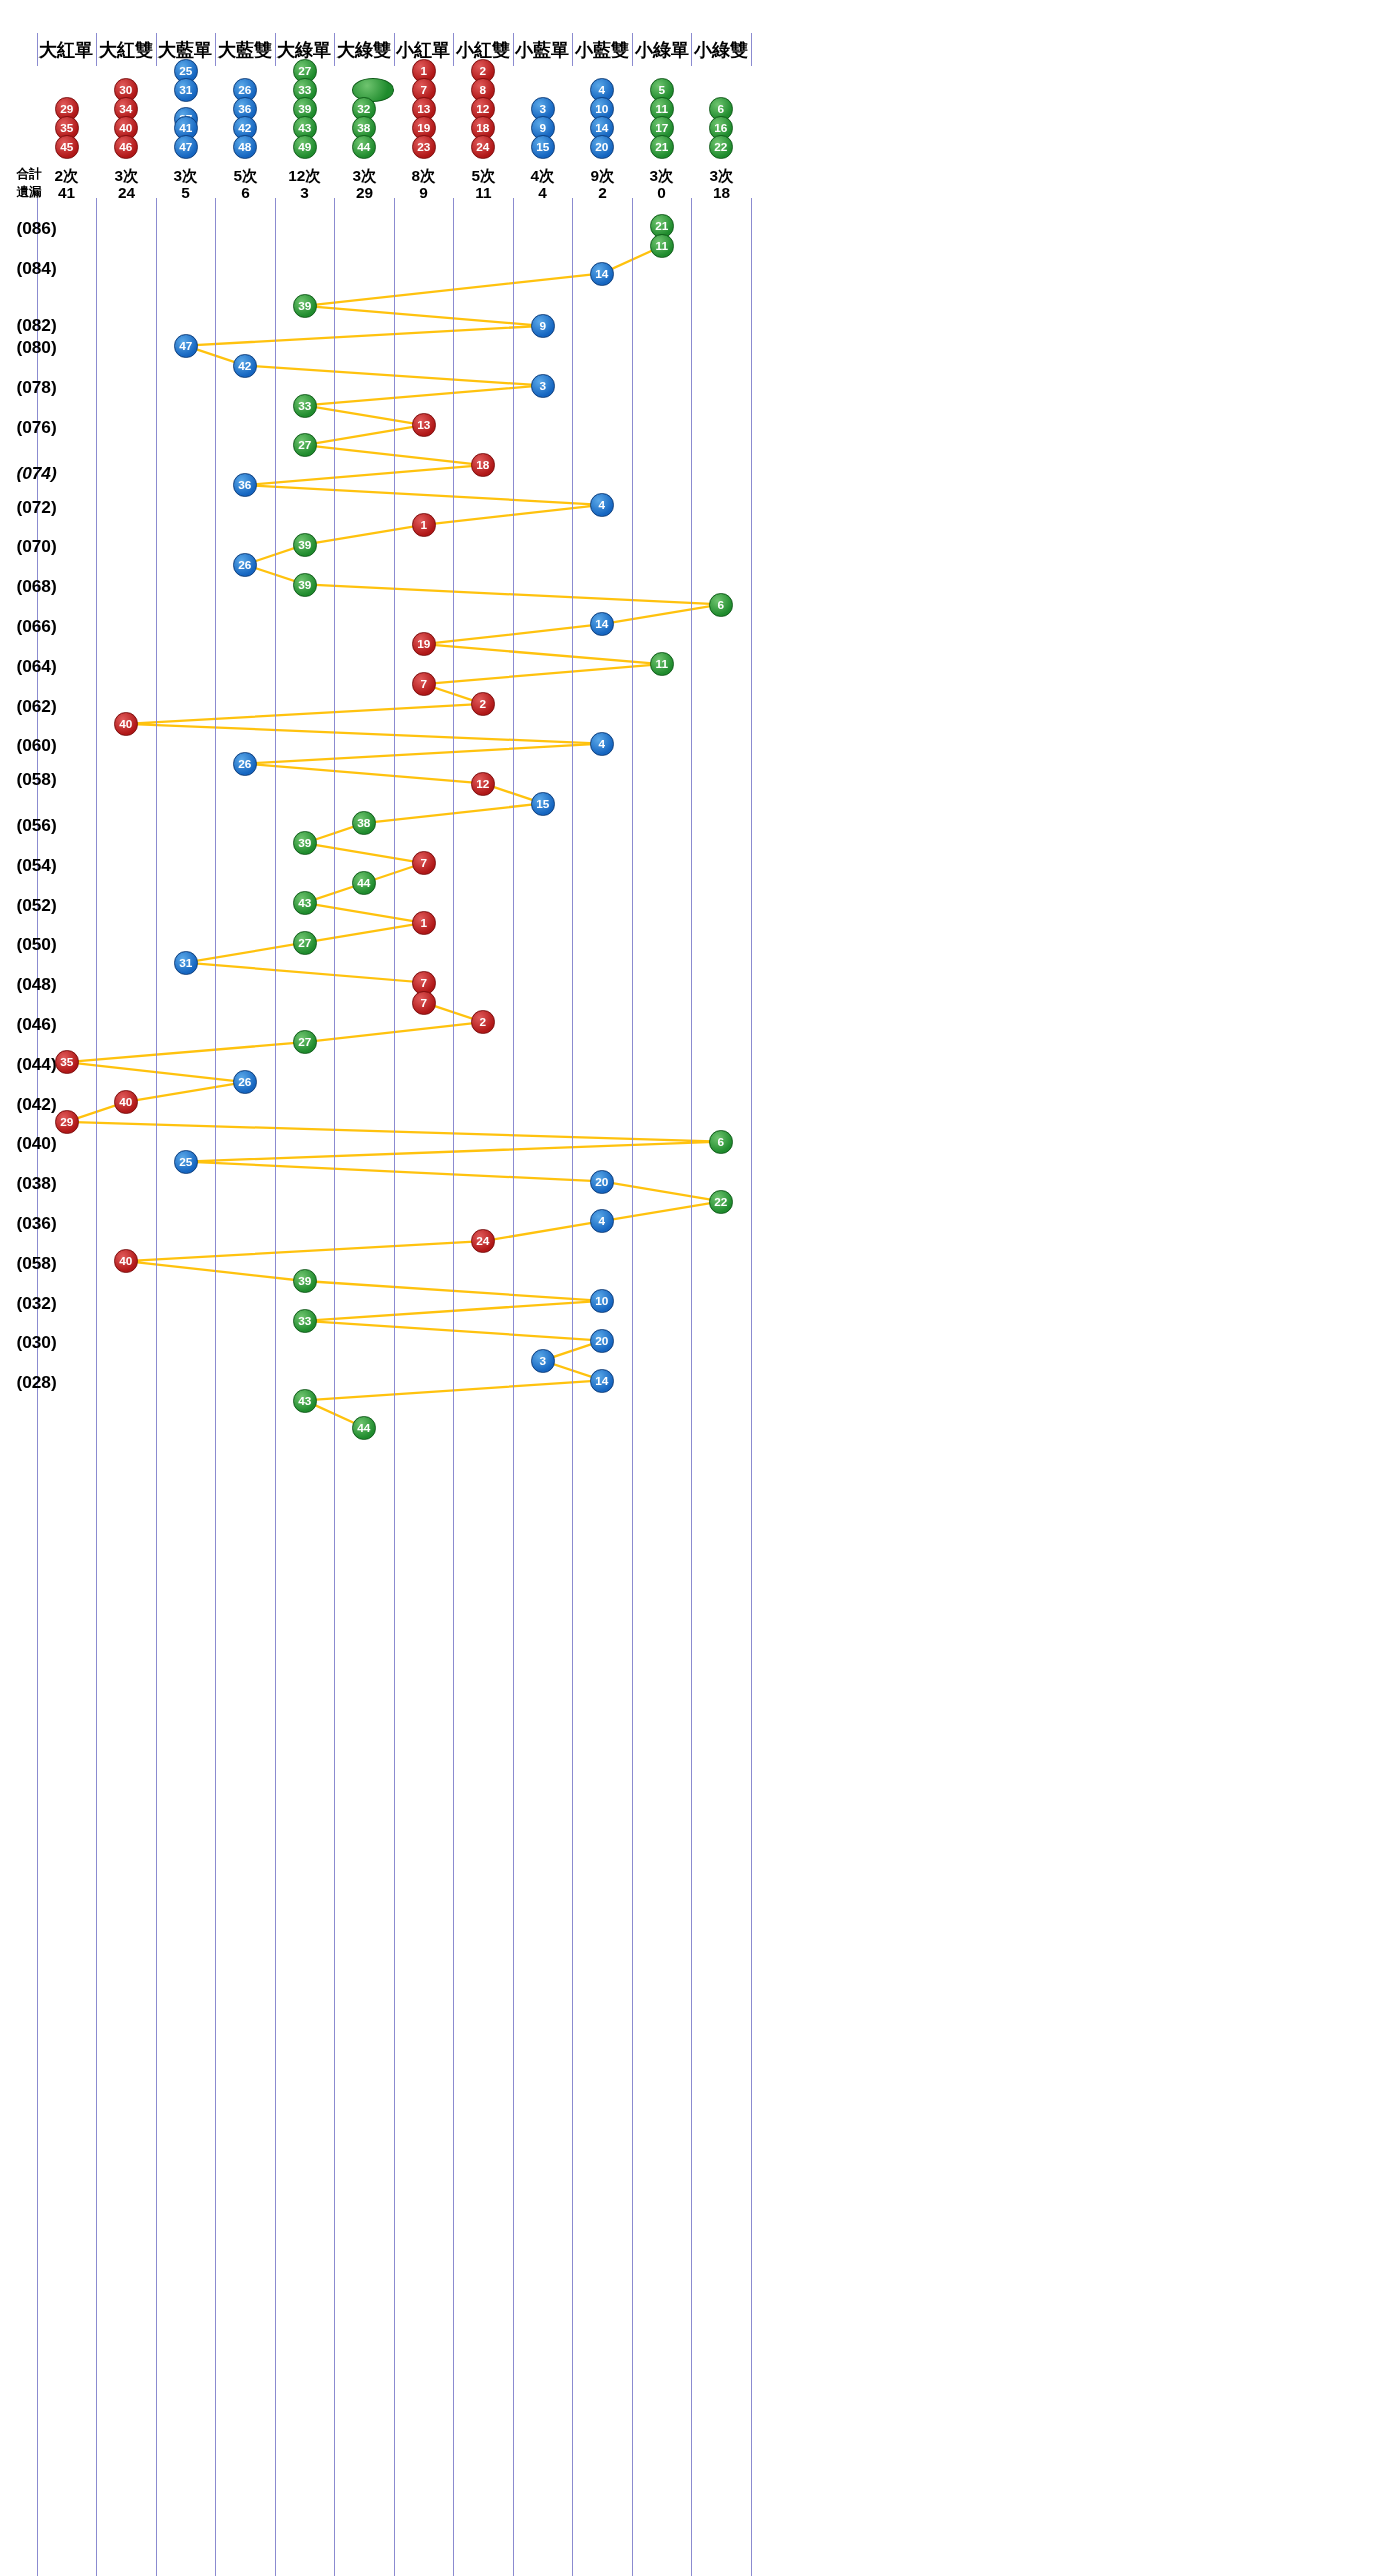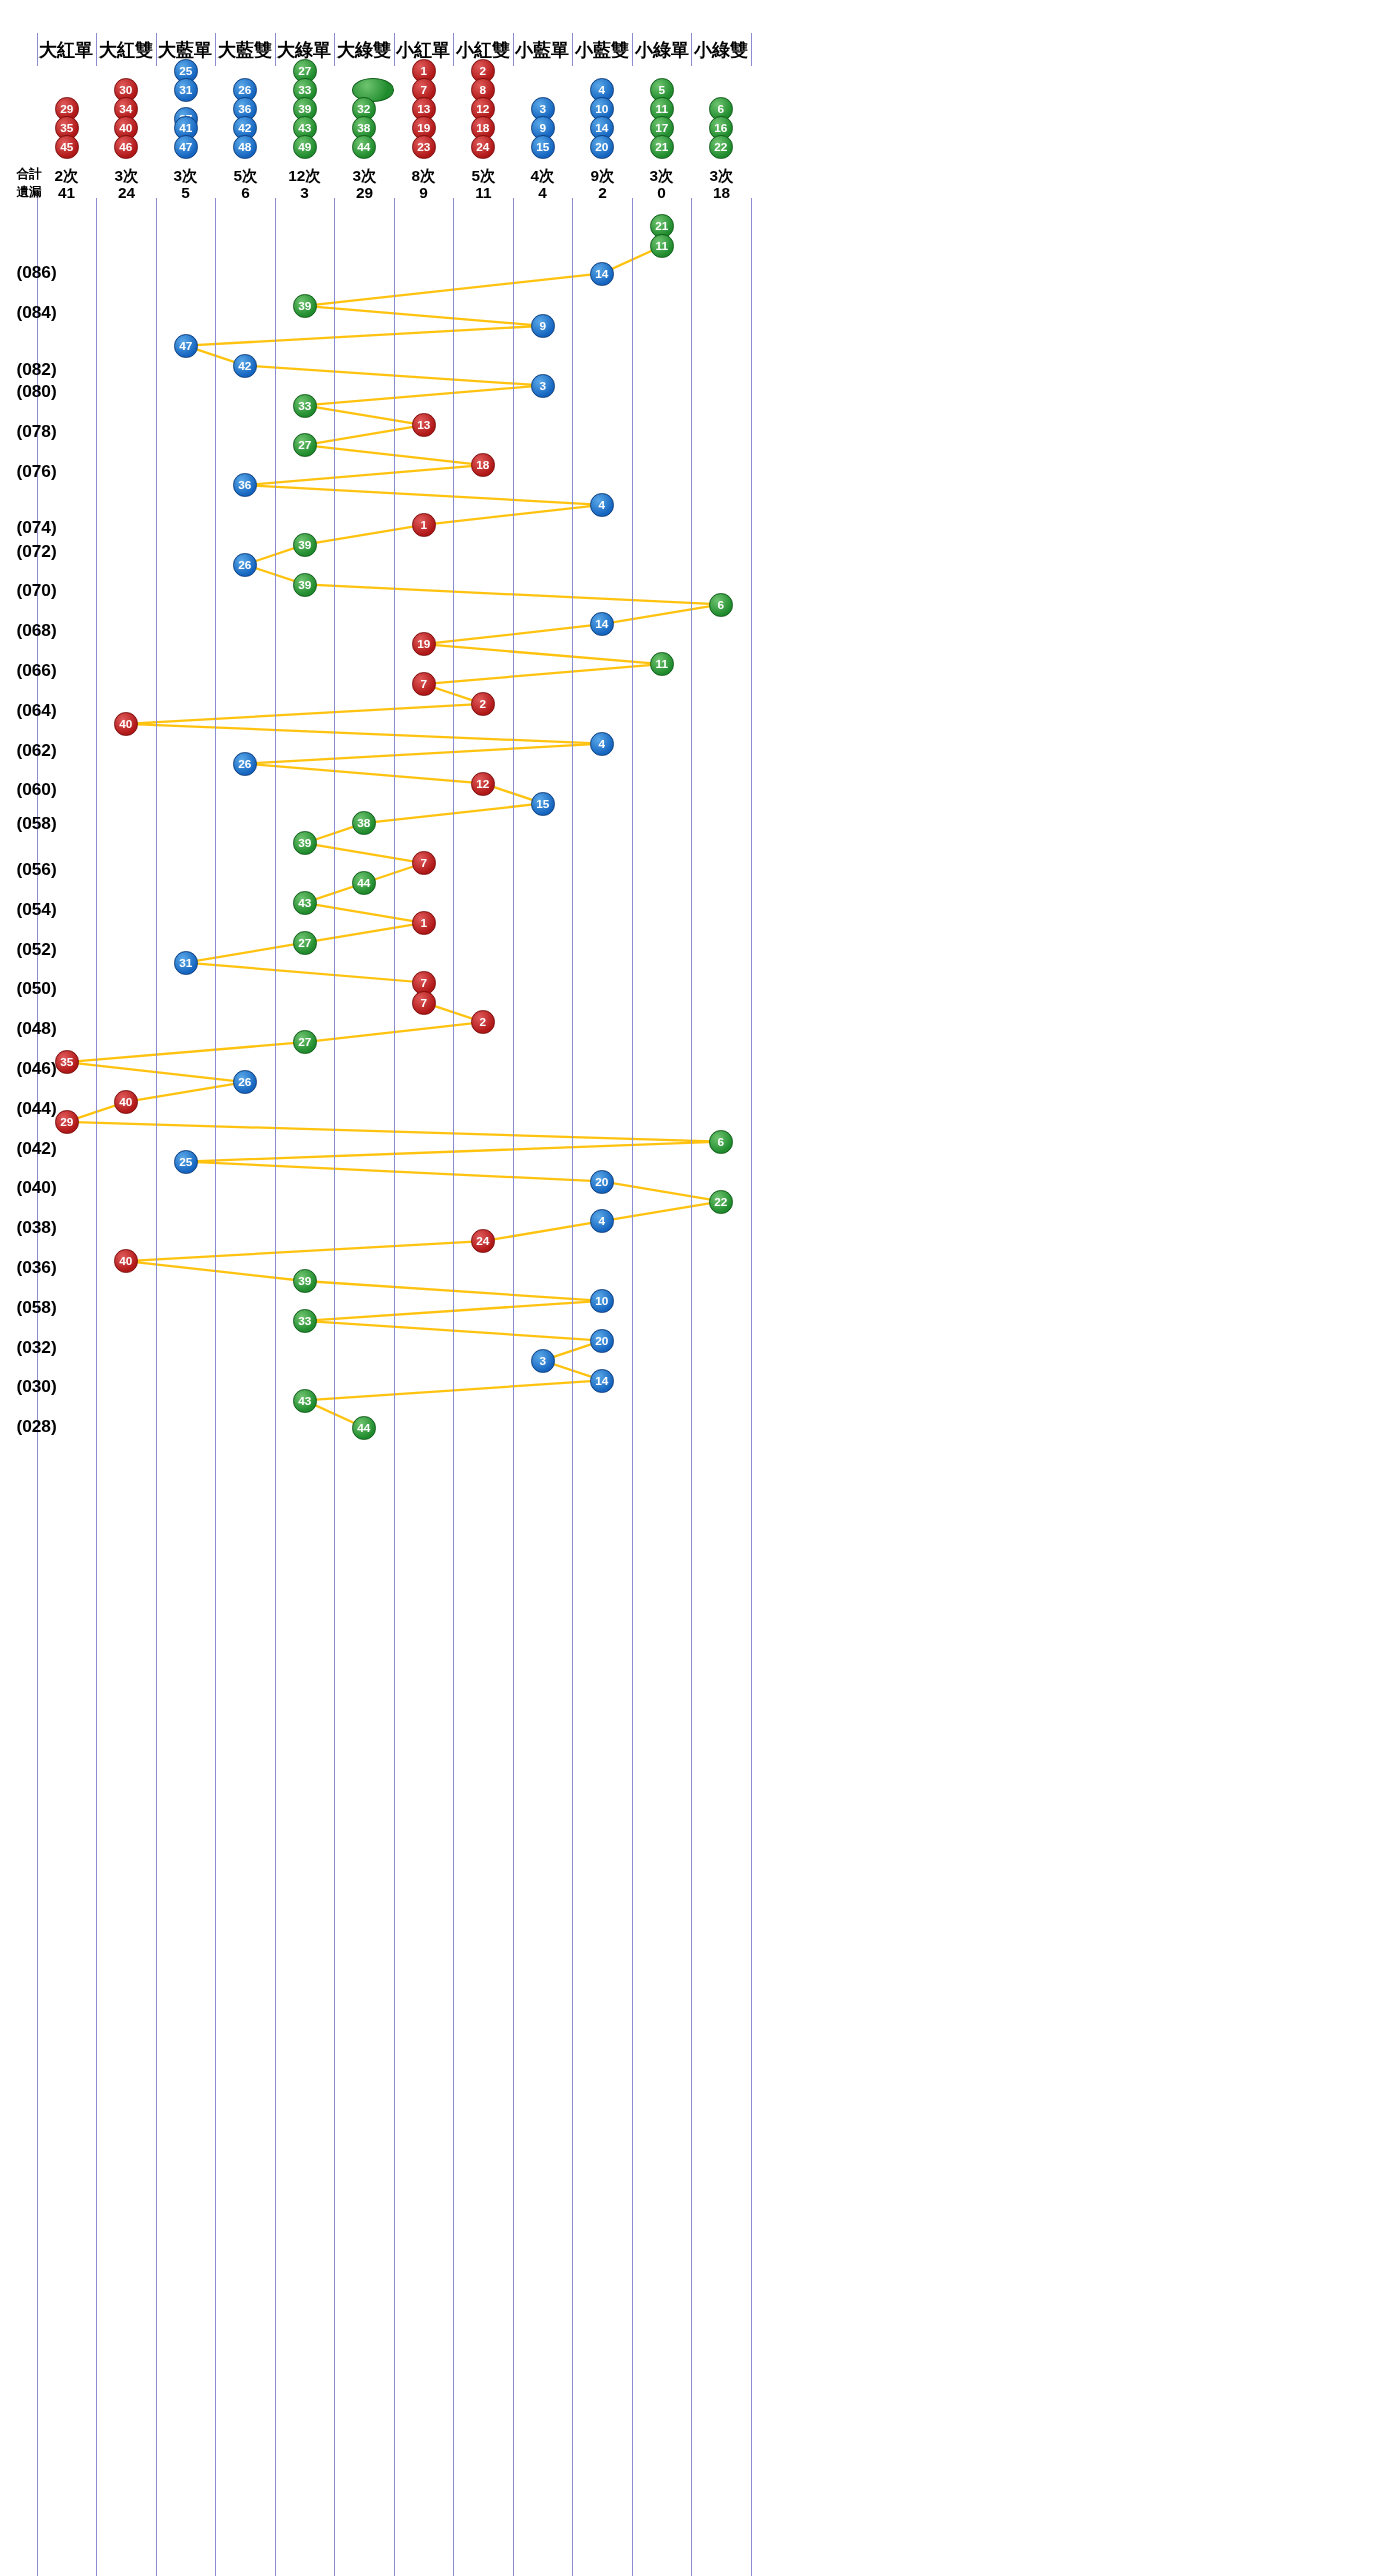--- a/index.html
+++ b/index.html
@@ -10,21 +10,21 @@
   .colhead{position:absolute;top:38px;font-size:18px;font-weight:bold;text-align:center;}
   .vline{position:absolute;background:#8b8bd0;width:1.4px;}
   .ball{position:absolute;width:23.6px;height:23.6px;border-radius:50%;
         font-size:11.8px;font-weight:bold;color:#ffffff;text-align:center;
         line-height:23.6px;box-sizing:border-box;}
   .ball.red{background:radial-gradient(circle at 35% 30%, #e05a5a, #b01717 70%);border:0.9px solid #7d0d0d;}
   .ball.blue{background:radial-gradient(circle at 35% 30%, #5aa8e8, #1565c0 70%);border:0.9px solid #0d3e7d;}
   .ball.green{background:radial-gradient(circle at 35% 30%, #6fc46f, #1f8b2d 70%);border:0.9px solid #0f5c19;}
   .stat{position:absolute;font-size:15.4px;font-weight:bold;text-align:center;}
   .statlabel{position:absolute;font-size:12.7px;font-weight:bold;left:16.4px;}
-  .rowlabel{position:absolute;font-size:17.3px;font-weight:bold;left:16.4px;margin-top:44px;}
+  .rowlabel{position:absolute;font-size:17.3px;font-weight:bold;left:16.4px;}
   svg.lines{position:absolute;left:0;top:0;width:1396px;height:2576px;pointer-events:none;}
   .headsep{position:absolute;background:#8b8bd0;width:1.4px;top:33px;height:33px;}
 </style>
 </head>
 <body>
 
 <div id="page">
 
   <div id="heads">
       <div class="colhead" style="left: 26px; width: 80px;">大紅單</div>
@@ -164,21 +164,21 @@
       <div class="ball blue" style="left: 531px; top: 314px;">9</div>
       <div class="rowlabel" style="top: 337px;">(080)</div>
       <div class="ball blue" style="left: 174px; top: 334px;">47</div>
       <div class="ball blue" style="left: 233px; top: 354px;">42</div>
       <div class="rowlabel" style="top: 377px;">(078)</div>
       <div class="ball blue" style="left: 531px; top: 374px;">3</div>
       <div class="ball green" style="left: 293px; top: 394px;">33</div>
       <div class="rowlabel" style="top: 417px;">(076)</div>
       <div class="ball red" style="left: 412px; top: 413px;">13</div>
       <div class="ball green" style="left: 293px; top: 433px;">27</div>
-      <div class="rowlabel" style="top: 473px;">(074)</div>
+      <div class="rowlabel" style="top: 463px; font-style: italic;">(074)</div>
       <div class="ball red" style="left: 471px; top: 453px;">18</div>
       <div class="ball blue" style="left: 233px; top: 473px;">36</div>
       <div class="rowlabel" style="top: 497px;">(072)</div>
       <div class="ball blue" style="left: 590px; top: 493px;">4</div>
       <div class="ball red" style="left: 412px; top: 513px;">1</div>
       <div class="rowlabel" style="top: 536px;">(070)</div>
       <div class="ball green" style="left: 293px; top: 533px;">39</div>
       <div class="ball blue" style="left: 233px; top: 553px;">26</div>
       <div class="rowlabel" style="top: 576px;">(068)</div>
       <div class="ball green" style="left: 293px; top: 573px;">39</div>

